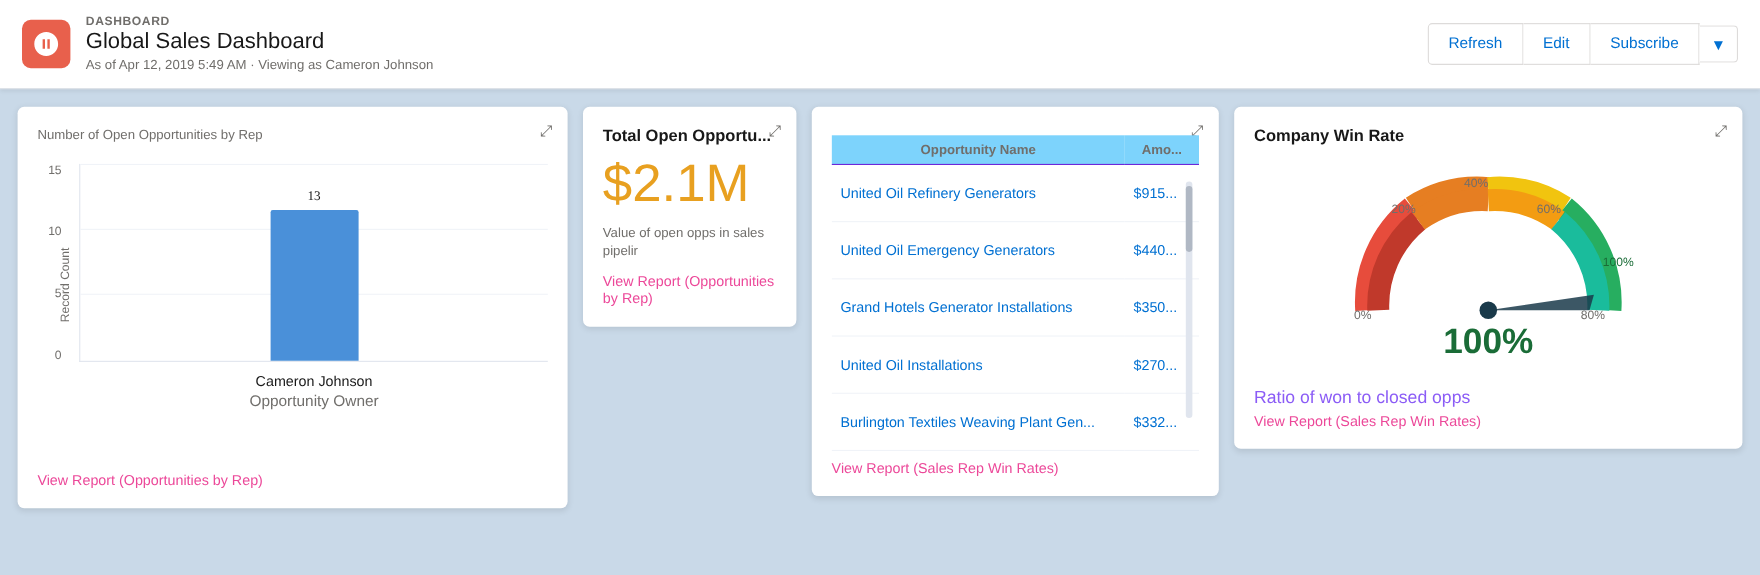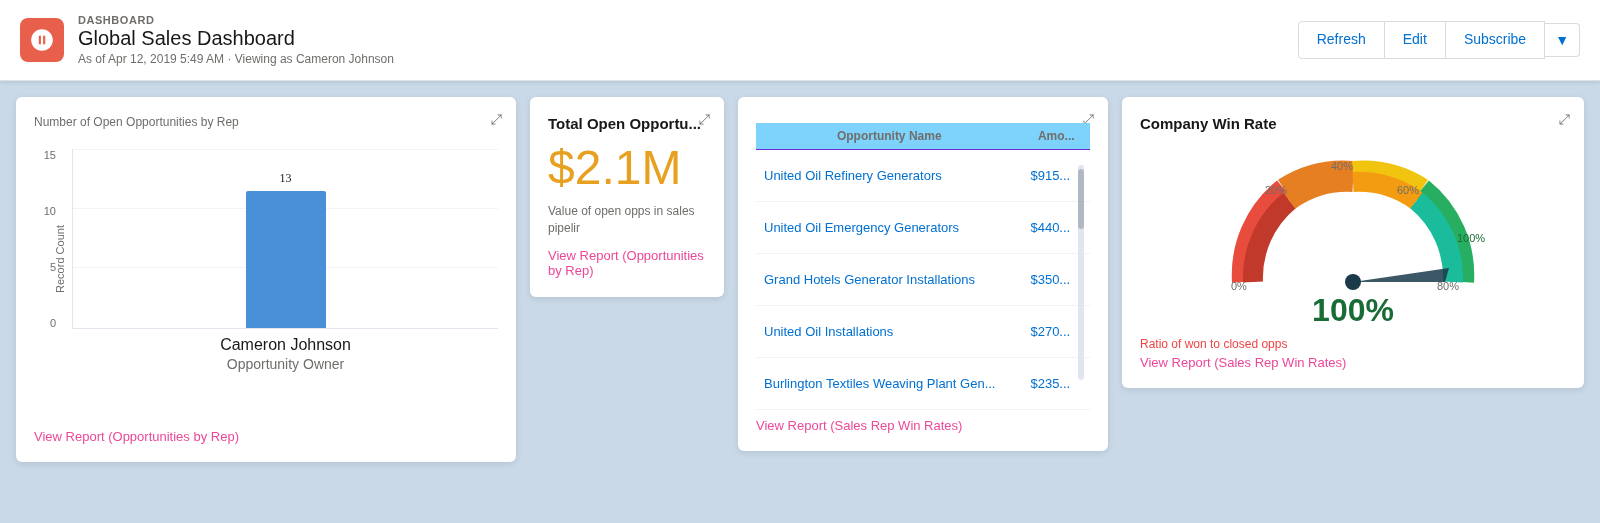--- a/index.html
+++ b/index.html
@@ -294,23 +294,23 @@
       position: relative;
     }
     .gauge-value {
       font-size: 32px;
       font-weight: 700;
       color: #1a6c37;
       text-align: center;
       margin-top: -10px;
     }
     .win-rate-desc {
-      font-size: 12px;
-      color: #ef4444;
-      margin-top: 8px;
+      font-size: 16px;
+      color: #8b5cf6;
+      margin-top: 24px;
     }
 
     
     .gauge-svg {
       width: 280px;
       height: 160px;
     }
   </style>
 </head>
 <body>
@@ -355,21 +355,21 @@
       <div class="chart-inner">
 
         <div class="grid-line" style="top:0%;"></div>
         <div class="grid-line" style="top:33%;"></div>
         <div class="grid-line" style="top:66%;"></div>
 
         <div class="bar-group" style="left: 50%; transform:translateX(-50%); bottom:0;">
           <div class="bar" style="height: calc(13/15 * 158px); width:80px; background:#4a90d9; border-radius:2px 2px 0 0; position:relative;font-family:Liberation Serif, serif;">
             <span class="bar-label-top" style="position:absolute;top:-20px;left:50%;transform:translateX(-50%);font-size:12px;color:#181818;font-weight:500;">13</span>
           </div>
-          <span class="x-axis-label" style="position:absolute;bottom:-26px;left:50%;transform:translateX(-50%);font-size:16px;color:#181818;white-space:nowrap;">Cameron Johnson</span>
+          <span class="x-axis-label" style="position:absolute;bottom:-26px;left:50%;transform:translateX(-50%);font-size:13px;color:#181818;white-space:nowrap;">Cameron Johnson</span>
         </div>
 
         <div style="position:absolute;bottom:-44px;left:0;right:0;text-align:center;font-size:14px;color:#706e6b;">Opportunity Owner</div>
       </div>
     </div>
     <a class="view-report-link" style="margin-top:60px;display:block;">View Report (Opportunities by Rep)</a>
   </div>
 
   <div class="card card-total">
     <div class="card-title">Total Open Opportu...</div>
@@ -404,21 +404,21 @@
             <tr>
               <td class="opp-name">Grand Hotels Generator Installations</td>
               <td>$350...</td>
             </tr>
             <tr>
               <td class="opp-name">United Oil Installations</td>
               <td>$270...</td>
             </tr>
             <tr>
               <td class="opp-name">Burlington Textiles Weaving Plant Gen...</td>
-              <td>$235...</td>
+              <td>$332...</td>
             </tr>
           </tbody>
       </table>
     </div>
     <a class="view-report-link" style="margin-top:8px;display:block;">View Report (Sales Rep Win Rates)</a>
   </div>
 
   <div class="card card-winrate">
     <div class="card-title">Company Win Rate</div>
     <span class="expand-icon">⤢</span>

